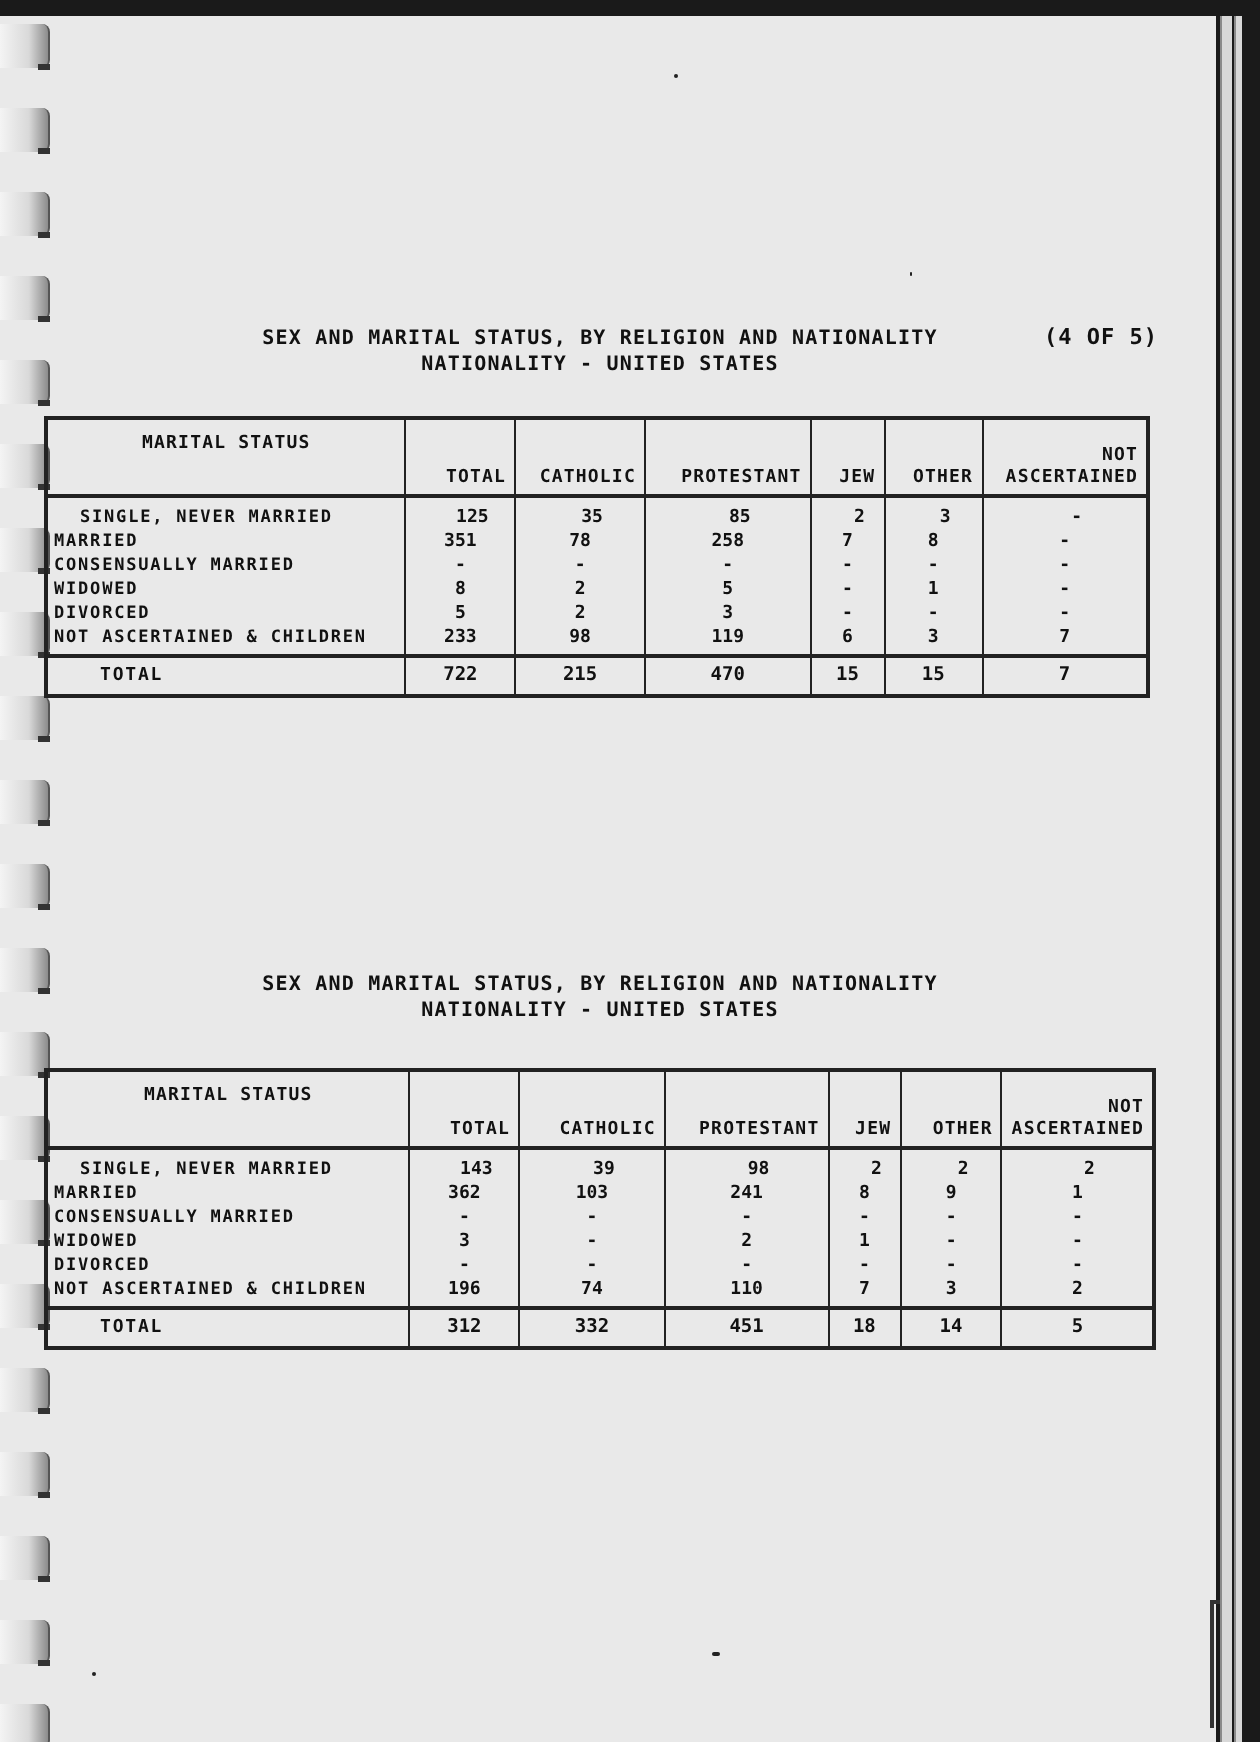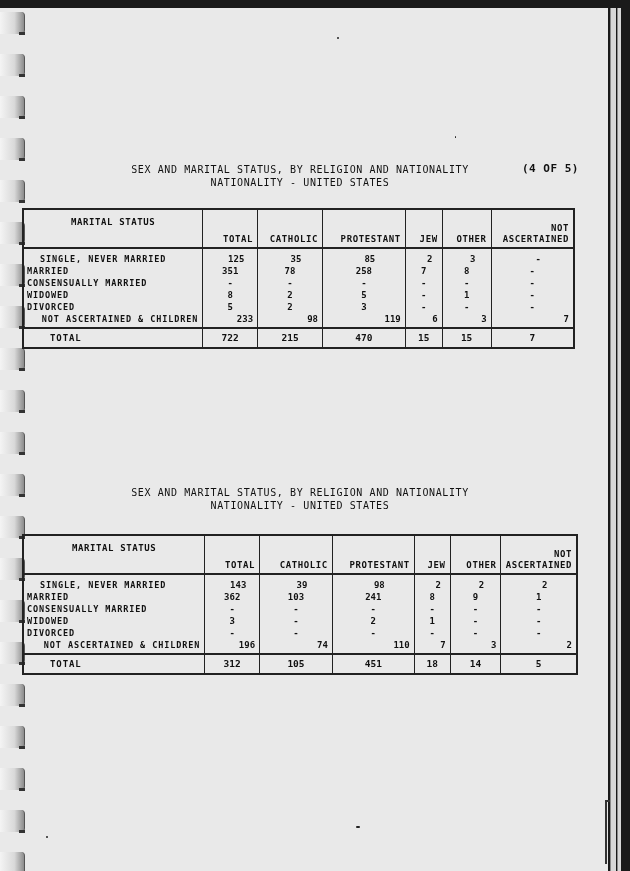--- a/index.html
+++ b/index.html
@@ -23,21 +23,21 @@
   .ring {
     position:absolute; left:0; width:24px; height:22px;
     background:linear-gradient(to right,#f4f4f4 0%,#d9d9d9 60%,#8c8c8c 100%);
     border-radius:0 4px 4px 0;
     border-right:1px solid #555;
   }
   .ring::after {
     content:""; position:absolute; right:-1px; bottom:-1px; width:6px; height:3px; background:#333;
   }
   .title-block {
-    position:absolute; text-align:center; font-weight:normal; font-size:10px; line-height:13px;
+    position:absolute; text-align:center; font-weight:bold; font-size:10px; line-height:13px;
     letter-spacing:0.6px;
   }
   .page-num {
     position:absolute; font-weight:bold; font-size:11px; letter-spacing:0.5px;
   }
   table.data {
     position:absolute; border-collapse:collapse; font-size:9px; font-weight:bold;
     border:2px solid #222; background:transparent;
   }
   table.data th, table.data td { padding:0 4px; }
@@ -45,21 +45,21 @@
     font-weight:bold; vertical-align:bottom; text-align:right; letter-spacing:0.6px;
     border-left:1.5px solid #222; border-bottom:2px solid #222; padding-bottom:2px;
     height:28px; line-height:11px;
   }
   table.data th.status { text-align:center; vertical-align:top; padding-top:7px; border-left:none; }
   table.data td {
     text-align:center; border-left:1.5px solid #222; height:12px; line-height:12px;
   }
   table.data td.label { text-align:left; border-left:none; letter-spacing:0.9px; font-size:8.5px; padding-left:3px; }
   table.data tr.first td { padding-top:4px;padding-left:16px; }
-  table.data tr.last td { padding-bottom:2px;text-align:right; }
+  table.data tr.last td { padding-bottom:2px; }
   table.data tr.total td { border-top:2px solid #222; height:18px; font-size:9.5px; }
   table.data tr.total td.label { padding-left:26px; font-size:9px; }
   .speck { position:absolute; width:2px; height:2px; background:#222; border-radius:1px; }
   .corner-mark {
     position:absolute; left:605px; top:800px; width:3px; height:62px;
     border-left:2px solid #333; border-top:2px solid #333;
   }
 </style>
 </head>
 <body>
@@ -270,21 +270,21 @@
         <td>196</td>
         <td>74</td>
         <td>110</td>
         <td>7</td>
         <td>3</td>
         <td>2</td>
       </tr>
       <tr class="total">
         <td class="label">TOTAL</td>
         <td>312</td>
-        <td>105</td>
+        <td>332</td>
         <td>451</td>
         <td>18</td>
         <td>14</td>
         <td>5</td>
       </tr>
     </tbody>
 </table>
 
 <div class="speck" style="left:337px;top:37px;"></div>
 <div class="speck" style="left:455px;top:136px;width:1px;"></div>

